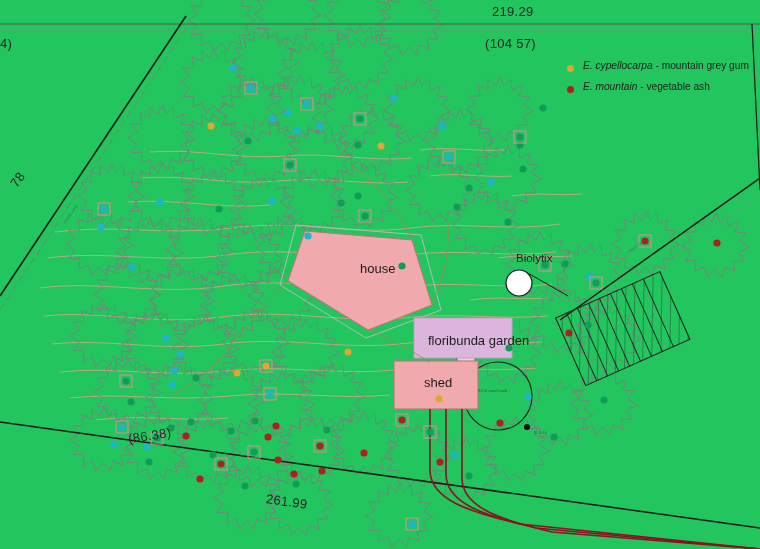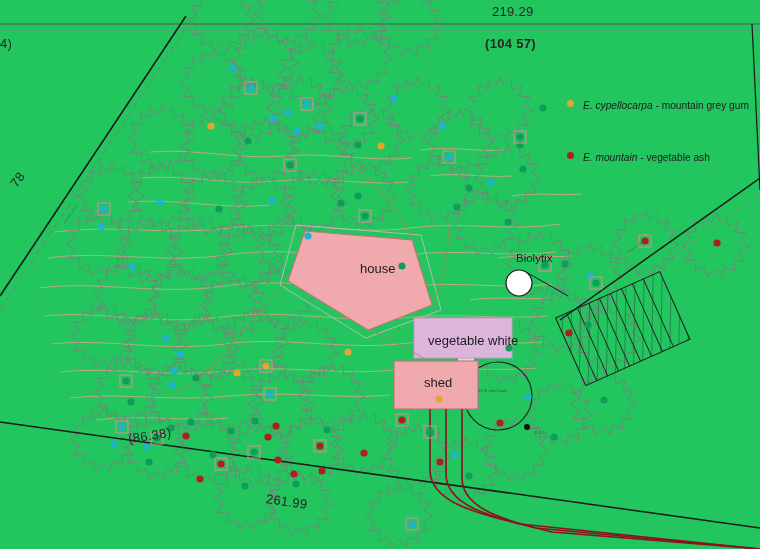--- a/index.html
+++ b/index.html
@@ -5,21 +5,21 @@
   html,body{margin:0;padding:0;background:#ffffff;}
   body{width:760px;height:549px;overflow:hidden;font-family:"Liberation Sans",sans-serif;color:#1a1a1a;}
   #plan{position:relative;width:760px;height:549px;background:#22c55e;}
   #plan svg{position:absolute;left:0;top:0;}
   .lbl{position:absolute;white-space:nowrap;}
   .dim{font-size:13px;color:#262626;letter-spacing:.3px;}
   .bldg-lbl{font-size:13px;color:#1c1c1c;}
   .tiny{font-size:4.2px;color:#4a4a4a;letter-spacing:.1px;}
   .micro{font-size:3.2px;color:#555;}
   #legend{position:absolute;left:567px;top:60px;width:190px;}
-  .lrow{display:flex;align-items:flex-start;margin-bottom:8.5px;height:12px;margin-top:40px;}
+  .lrow{display:flex;align-items:flex-end;margin-bottom:8.5px;height:12px;}
   .ldot{width:7px;height:7px;border-radius:50%;margin-right:9px;flex:0 0 auto;}
   .ltxt{font-size:10.2px;color:#1d1d1d;line-height:12px;}
   .ltxt i{font-style:italic;}
   .biolytix{font-size:11.5px;color:#1c1c1c;}
 </style>
 </head>
 <body>
 
 <div id="plan">
 
@@ -285,28 +285,28 @@
         <rect x="539" y="259" width="12" height="12" fill="none" stroke="#e0899a" stroke-width="1"></rect>
         <rect x="590" y="277" width="12" height="12" fill="none" stroke="#e0899a" stroke-width="1"></rect>
         <rect x="215" y="458" width="12" height="12" fill="none" stroke="#e0899a" stroke-width="1"></rect>
         <rect x="314" y="440" width="12" height="12" fill="none" stroke="#e0899a" stroke-width="1"></rect>
         <rect x="396" y="414" width="12" height="12" fill="none" stroke="#e0899a" stroke-width="1"></rect>
         <rect x="639" y="235" width="12" height="12" fill="none" stroke="#e0899a" stroke-width="1"></rect>
       </g>
   </svg>
 
   <div class="lbl dim" style="left:492px;top:4px;">219.29</div>
-  <div class="lbl dim" style="left:485px;top:36px;font-weight:bold;">(104 57)</div>
+  <div class="lbl dim" style="left:485px;top:36px;">(104 57)</div>
   <div class="lbl dim" style="left:0px;top:36px;">4)</div>
   <div class="lbl dim" style="left:10px;top:172px;transform:rotate(-54deg);">78</div>
   <div class="lbl dim" style="left:128px;top:428px;transform:rotate(-9deg);">(86.38)</div>
   <div class="lbl dim" style="left:266px;top:494px;transform:rotate(8deg);">261.99</div>
 
   <div class="lbl bldg-lbl" style="left:360px;top:261px;">house</div>
-  <div class="lbl bldg-lbl" style="left:428px;top:333px;">vegetable white</div>
+  <div class="lbl bldg-lbl" style="left:428px;top:333px;">floribunda garden</div>
   <div class="lbl bldg-lbl" style="left:424px;top:375px;">shed</div>
 
   <div class="lbl biolytix" style="left:516px;top:252px;">Biolytix</div>
   <div class="lbl tiny" style="left:478px;top:388px;">92 kl steel tank</div>
   <div class="lbl micro" style="left:534px;top:431px;">RL 100.0</div>
   <div class="lbl micro" style="left:60px;top:212px;transform:rotate(-55deg);letter-spacing:.6px;">ENVELOPE</div>
   <div class="lbl micro" style="left:626px;top:244px;transform:rotate(-36deg);letter-spacing:.6px;">ENVELOPE</div>
   <span class="lbl" style="left:524px;top:424px;width:6px;height:6px;border-radius:50%;background:#111;"></span>
 
   <div id="legend">

